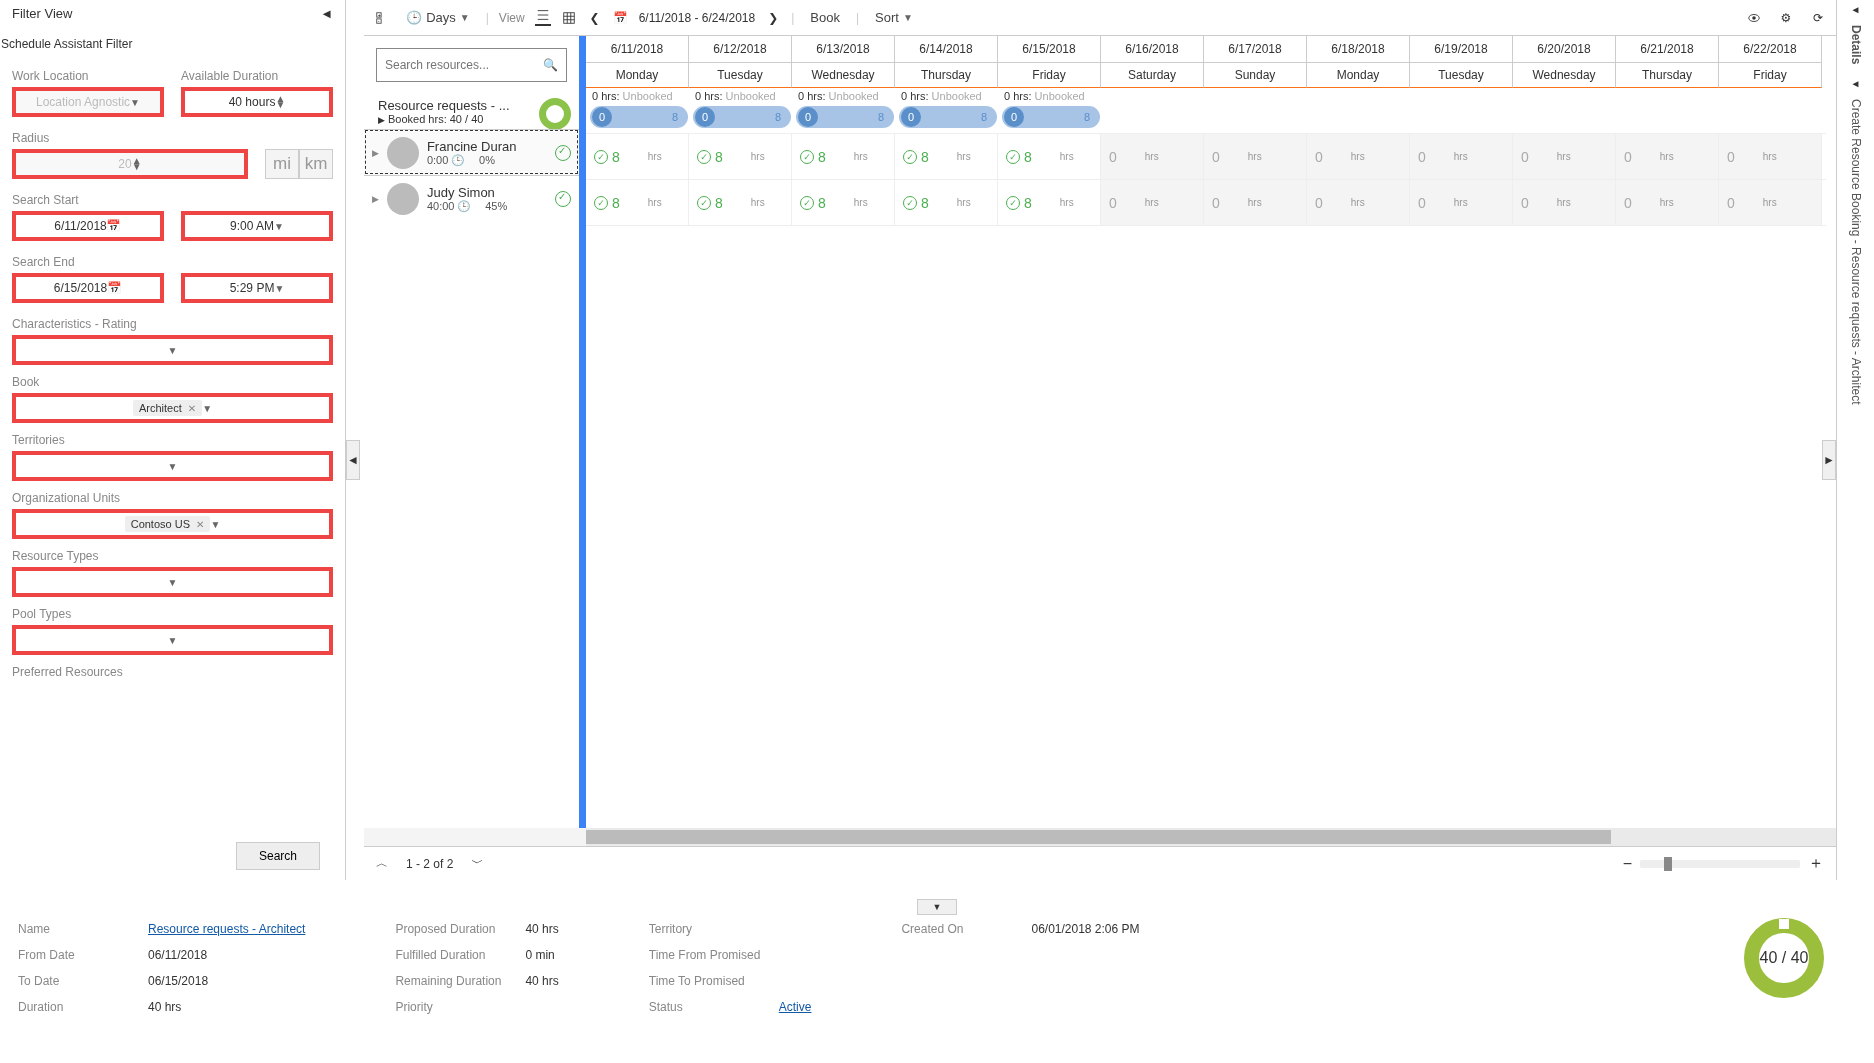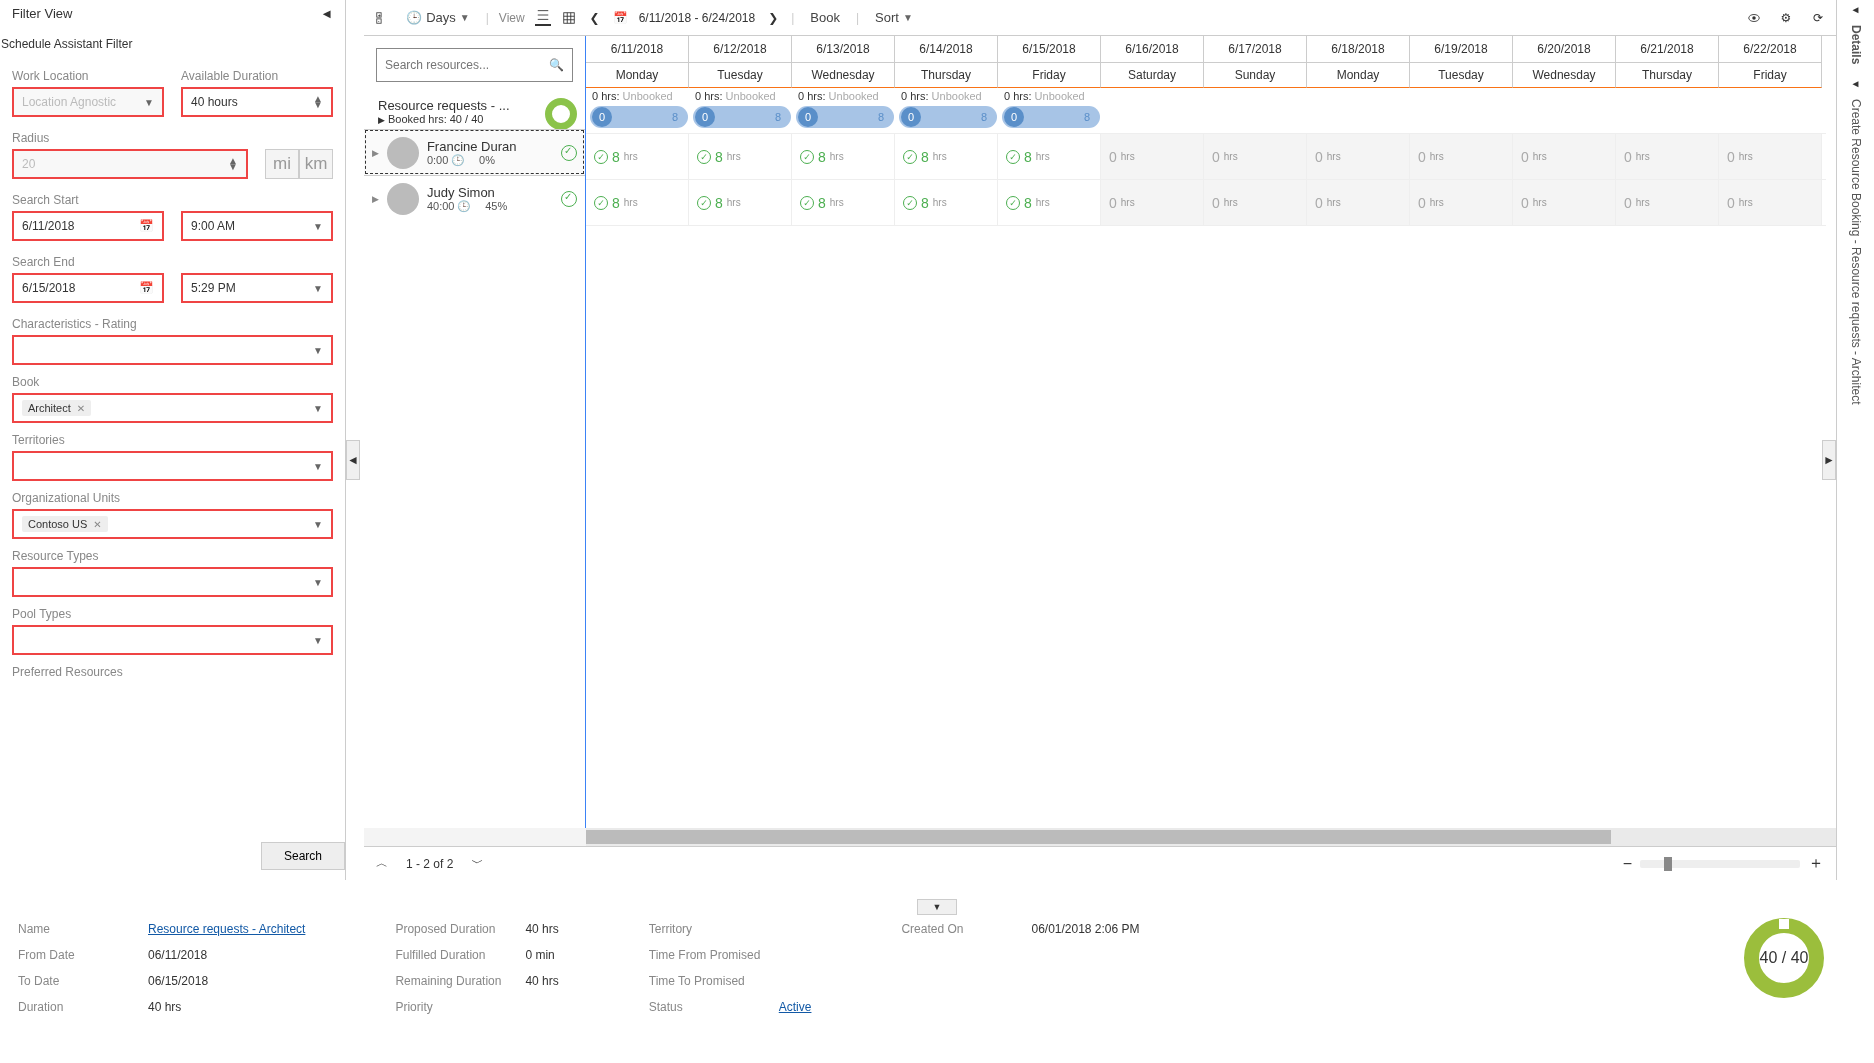--- a/index.html
+++ b/index.html
@@ -9,25 +9,25 @@
 .filter-panel { position: absolute; left: 0; top: 0; width: 346px; height: 880px; border-right: 1px solid #ccc; background: #fff; display: flex; flex-direction: column; }
 .filter-title { display: flex; justify-content: space-between; align-items: center; padding: 6px 12px; font-size: 13px; }
 .filter-subtitle { padding: 10px 1px; font-size: 12px; }
 .filter-body { flex: 1; overflow-y: auto; padding: 8px 12px 60px 12px; }
 .filter-body::-webkit-scrollbar { width: 12px; }
 .filter-body::-webkit-scrollbar-thumb { background: #bbb; }
 .filter-body::-webkit-scrollbar-track { background: #f4f4f4; }
 .field-row { display: flex; gap: 17px; margin-bottom: 14px; }
 .field { flex: 1; }
 .field-label { color: #888; font-size: 12px; margin-bottom: 4px; }
-.field-input, .field-select { width: 100%; height: 30px; border: 2px solid #ef4444; padding: 12px 8px; font-size: 12px; background: #fff; display: flex; align-items: center; justify-content: space-between; position: relative; }
+.field-input, .field-select { width: 100%; height: 30px; border: 4px solid #ef4444; padding: 0 8px; font-size: 12px; background: #fff; display: flex; align-items: center; justify-content: center; position: relative; }
 .field-input.disabled, .field-select.disabled { color: #bbb; background: #f8f8f8; }
 .caret { font-size: 10px; color: #666; }
 .spinner { font-size: 10px; color: #666; display: flex; flex-direction: column; line-height: 6px; }
-.search-btn-row { position: absolute; bottom: 0; left: 0; right: 0; padding: 10px 0; display: flex; justify-content: flex-end; background: #fff; }
+.search-btn-row { position: absolute; bottom: 0; left: 0; right: 0; padding: 10px 25px; display: flex; justify-content: flex-end; background: #fff; }
 .search-btn { background: #eee; border: 1px solid #ccc; padding: 6px 22px; font-size: 12px; cursor: pointer; }
 .unit-toggle { display: flex; gap: 0; }
 .unit-btn { width: 34px; height: 30px; border: 1px solid #ccc; background: #f4f4f4; font-size: 17px; color: #999; display:flex; align-items:center; justify-content:center; }
 .single-label { color: #888; font-size: 12px; margin: 10px 0 4px 0; }
 .chip { display:inline-flex; align-items:center; background:#eee; padding:2px 6px; font-size:11px; border-radius:2px; gap:6px; }
 .chip .x { cursor:pointer; color:#888; font-size:10px; }
 
 
 .mid-collapse { position:absolute; left:346px; top:440px; width:14px; height:40px; background:#f0f0f0; border:1px solid #ccc; display:flex; align-items:center; justify-content:center; cursor:pointer; }
 
@@ -37,21 +37,21 @@
 
 .toolbar { height: 36px; border-bottom: 1px solid #ccc; display: flex; align-items: center; gap: 10px; padding: 0 10px; }
 .tool-btn { background: none; border: none; font-size: 13px; color: #444; padding: 4px 6px; cursor:pointer; display:flex; align-items:center; gap:4px; }
 .tool-sep { color:#ccc; }
 .tool-icon { width:16px;height:16px;display:inline-flex;align-items:center;justify-content:center; }
 .view-underline { border-bottom:2px solid #333; padding-bottom:4px; }
 .toolbar-right { margin-left:auto; display:flex; gap:16px; }
 
 
 .board-body { flex: 1; display: flex; overflow:hidden; }
-.resource-col { width: 222px; border-right: 1px solid #3b82f6; display:flex; flex-direction:column; }
+.resource-col { width: 222px; border-right: 7px solid #3b82f6; display:flex; flex-direction:column; }
 .resource-search { padding: 12px; }
 .resource-search-box { height: 34px; border:1px solid #888; padding:0 8px; display:flex; align-items:center; justify-content:space-between; }
 .resource-search-box input { border:none; outline:none; width:140px; font-size:12px; color:#999; }
 .req-summary { padding: 4px 10px 4px 14px; font-size:12px; position:relative; }
 .req-summary .donut { position:absolute; right:8px; top:4px; width:32px; height:32px; border-radius:50%; border:7px solid #8bc34a; background:#fff; }
 .resource-row { height: 46px; border-top:1px solid #ccc; display:flex; align-items:center; padding:0 8px; gap:8px; position:relative; }
 .resource-row.sel { background:#fafafa; outline:1px dashed #333; outline-offset:-2px; }
 .avatar { width:32px;height:32px;border-radius:50%;background:#bbb; background-size:cover; }
 .res-info { font-size:12px; flex:1; }
 .res-name { font-size:13px; }
@@ -61,21 +61,21 @@
 
 .timeline { flex:1; overflow:auto; position:relative; }
 .timeline-inner { width: 1240px; }
 .date-header-row, .day-header-row { display:flex; }
 .date-cell { width:103px; border-right:1px solid #ccc; border-bottom:1px solid #ccc; text-align:center; font-size:12px; padding:6px 0; }
 .day-cell { width:103px; border-right:1px solid #ccc; border-bottom:1px solid #f97316; text-align:center; font-size:12px; padding:5px 0; }
 .slot-row { display:flex; height:46px; border-bottom:1px solid #eee; }
 .slot-cell { width:103px; border-right:1px solid #eee; display:flex; align-items:center; justify-content:flex-start; padding-left:8px; gap:4px; font-size:12px; }
 .slot-cell.weekend { background:#f4f4f4; color:#aaa; }
 .slot-cell .ok-circ { width:14px;height:14px;border:1.5px solid #4caf50;border-radius:50%;display:inline-flex;align-items:center;justify-content:center;color:#4caf50;font-size:9px; }
-.slot-cell .hrs { color:#999; font-size:10px; }
+.slot-cell .hrs { color:#999; font-size:10px;margin-left:24px; }
 .slot-cell .big { color:#333; font-size:14px; }
 .slot-cell .big.green { color:#4caf50; }
 .slot-cell .big.gray { color:#aaa; }
 
 
 .summary-row { height:46px; border-bottom:1px solid #eee; position:relative; }
 .unbooked-row { position:absolute; top:2px; left:0; display:flex; }
 .unbooked-item { width:103px; font-size:11px; padding-left:6px; }
 .unbooked-item .lbl { color:#aaa; }
 .pill-row { position:absolute; top:18px; left:4px; display:flex; gap:5px; }

